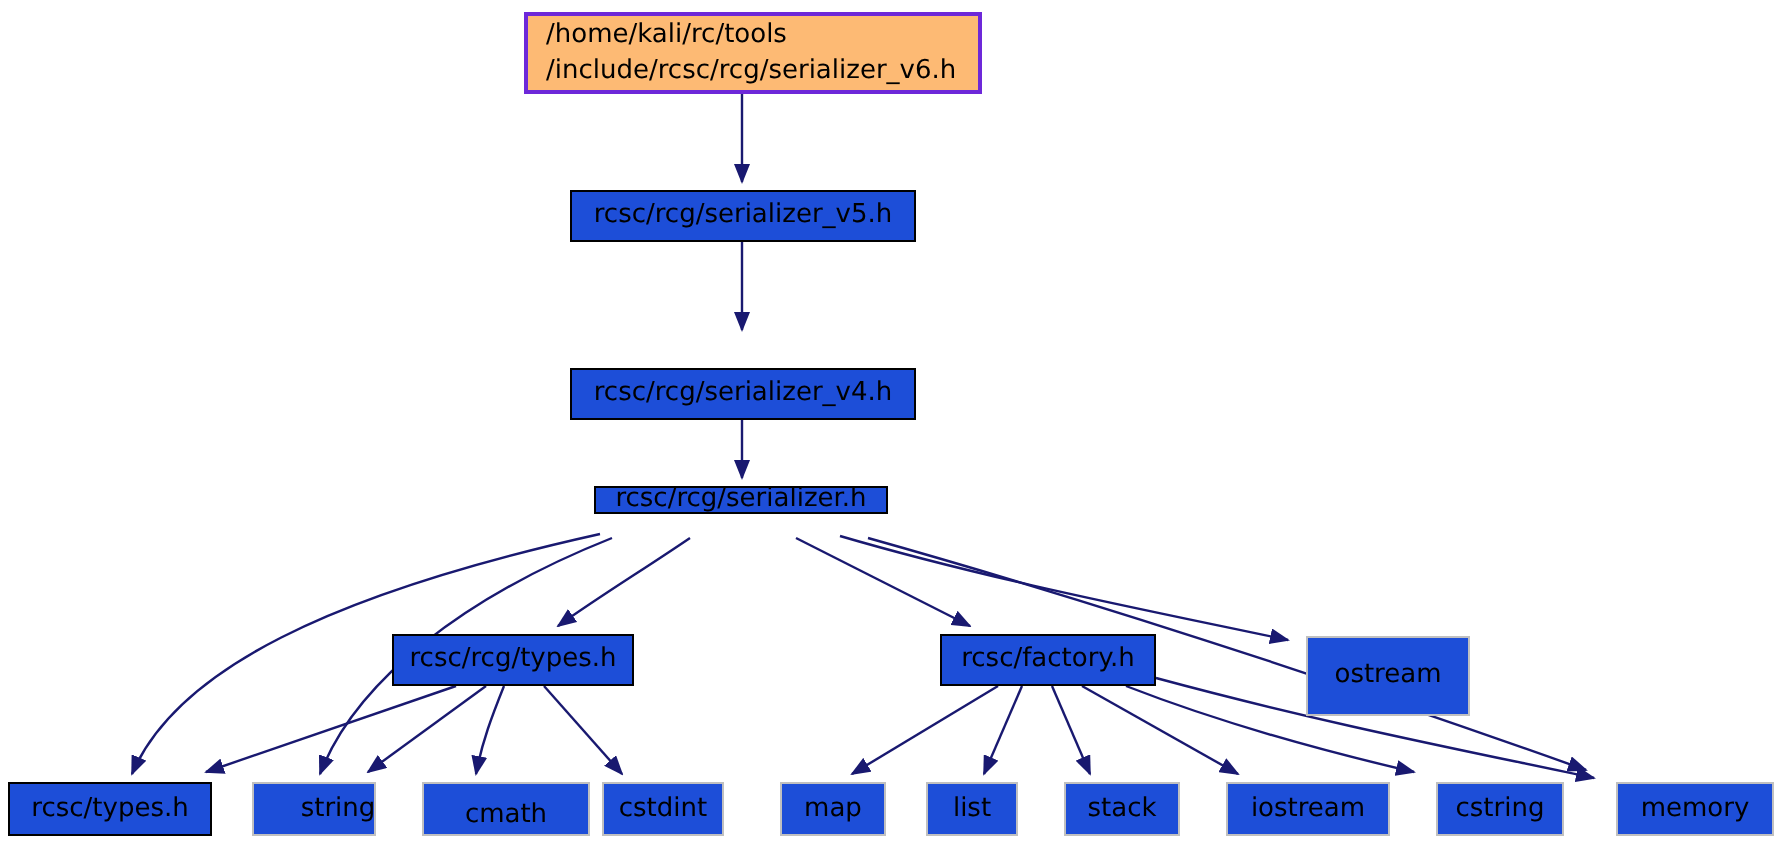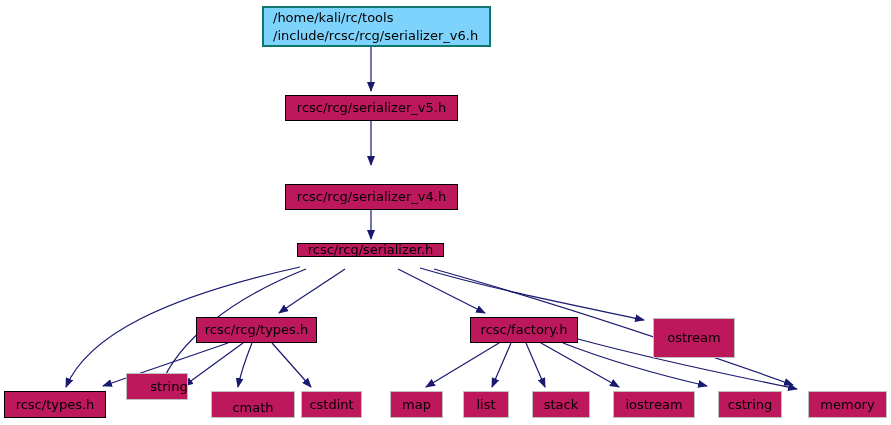--- a/index.html
+++ b/index.html
@@ -7,35 +7,35 @@
     position:relative;
     width:891px;height:425px;
     background:#ffffff;
     font-family:"DejaVu Sans", sans-serif;
     overflow:hidden;
   }
   #graph svg{position:absolute;left:0;top:0;}
   .node{
     position:absolute;
     box-sizing:border-box;
-    background:#be185d;
+    background:#1d4ed8;
     border:1px solid #000000;
     display:flex;
     flex-direction:column;
     align-items:center;
     justify-content:center;
     font-size:13px;
     line-height:18px;
     color:#000000;
     white-space:nowrap;
   }
   .node.external{border-color:#c0c0c0;}
   .node.current{
-    background:#7dd3fc;
-    border:2px solid #0f766e;
+    background:#fdba74;
+    border:2px solid #6d28d9;
     align-items:flex-start;
     padding-left:9px;
   }
 </style>
 </head>
 <body>
 
 <div id="graph">
     <svg width="891" height="425">
       <defs>
@@ -81,21 +81,21 @@
     </div>
     <div class="node internal" style="left: 470px; top: 317px; width: 108px; height: 26px;">
       <span>rcsc/factory.h</span>
     </div>
     <div class="node external" style="left: 653px; top: 318px; width: 82px; height: 40px;">
       <span>ostream</span>
     </div>
     <div class="node internal" style="left: 4px; top: 391px; width: 102px; height: 27px;">
       <span>rcsc/types.h</span>
     </div>
-    <div class="node external" style="left: 126px; top: 373px; width: 62px; height: 27px; padding-left: 24px;">
+    <div class="node external" style="left: 126px; top: 391px; width: 62px; height: 27px; padding-left: 24px;">
       <span>string</span>
     </div>
     <div class="node external" style="left: 211px; top: 391px; width: 84px; height: 27px; justify-content: flex-end;">
       <span>cmath</span>
     </div>
     <div class="node external" style="left: 301px; top: 391px; width: 61px; height: 27px;">
       <span>cstdint</span>
     </div>
     <div class="node external" style="left: 390px; top: 391px; width: 53px; height: 27px;">
       <span>map</span>

